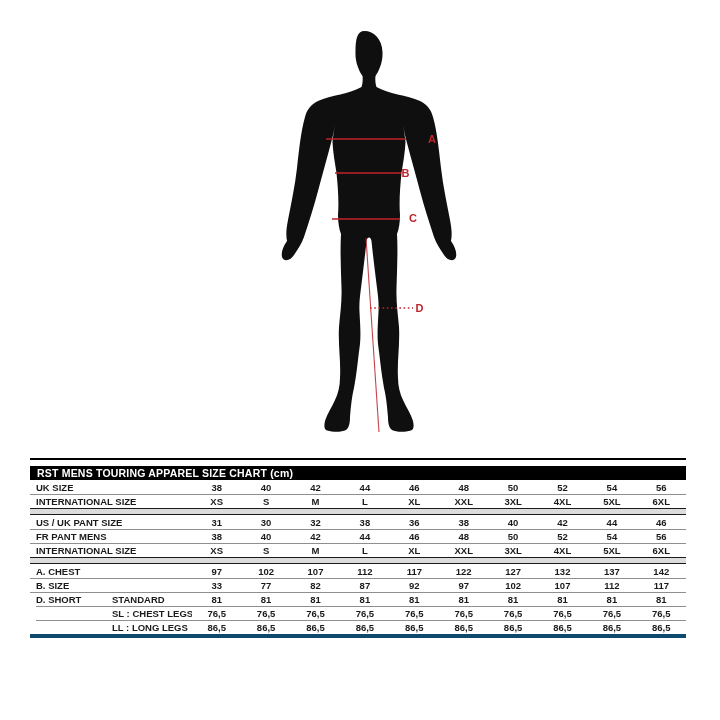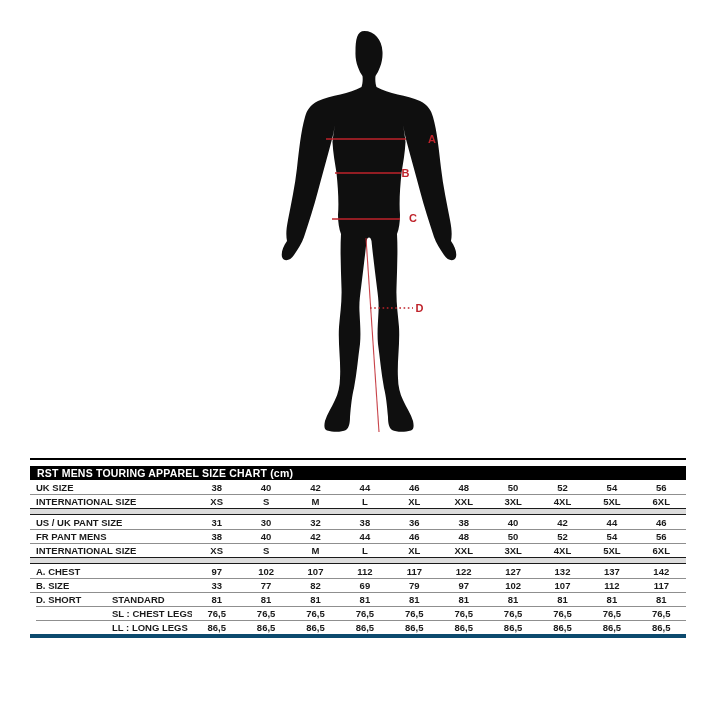--- a/index.html
+++ b/index.html
@@ -161,22 +161,22 @@
           <span class="val">127</span>
           <span class="val">132</span>
           <span class="val">137</span>
           <span class="val">142</span>
         </div>
         <div class="row span2 sep">
           <span class="lbl">B. SIZE</span>
           <span class="val">33</span>
           <span class="val">77</span>
           <span class="val">82</span>
-          <span class="val">69</span>
-          <span class="val">79</span>
+          <span class="val">87</span>
+          <span class="val">92</span>
           <span class="val">97</span>
           <span class="val">102</span>
           <span class="val">107</span>
           <span class="val">112</span>
           <span class="val">117</span>
         </div>
         <div class="row sep">
           <span class="lbl">D. SHORT</span>
           <span class="sublbl">STANDARD</span>
           <span class="val">81</span>

